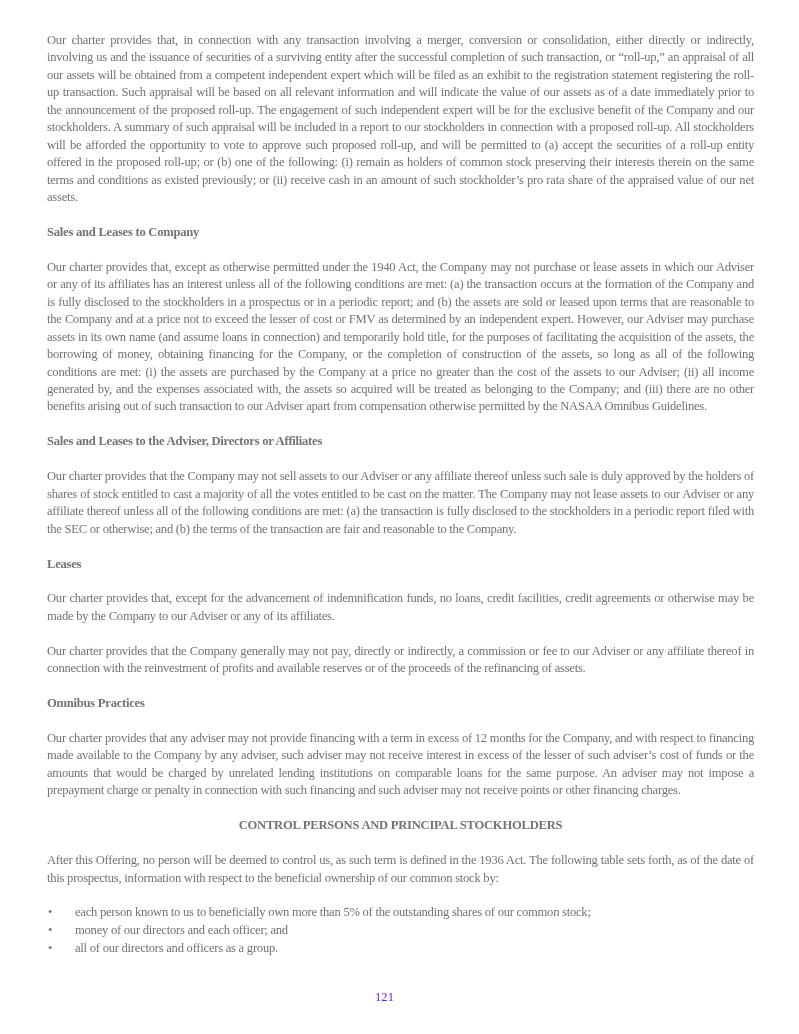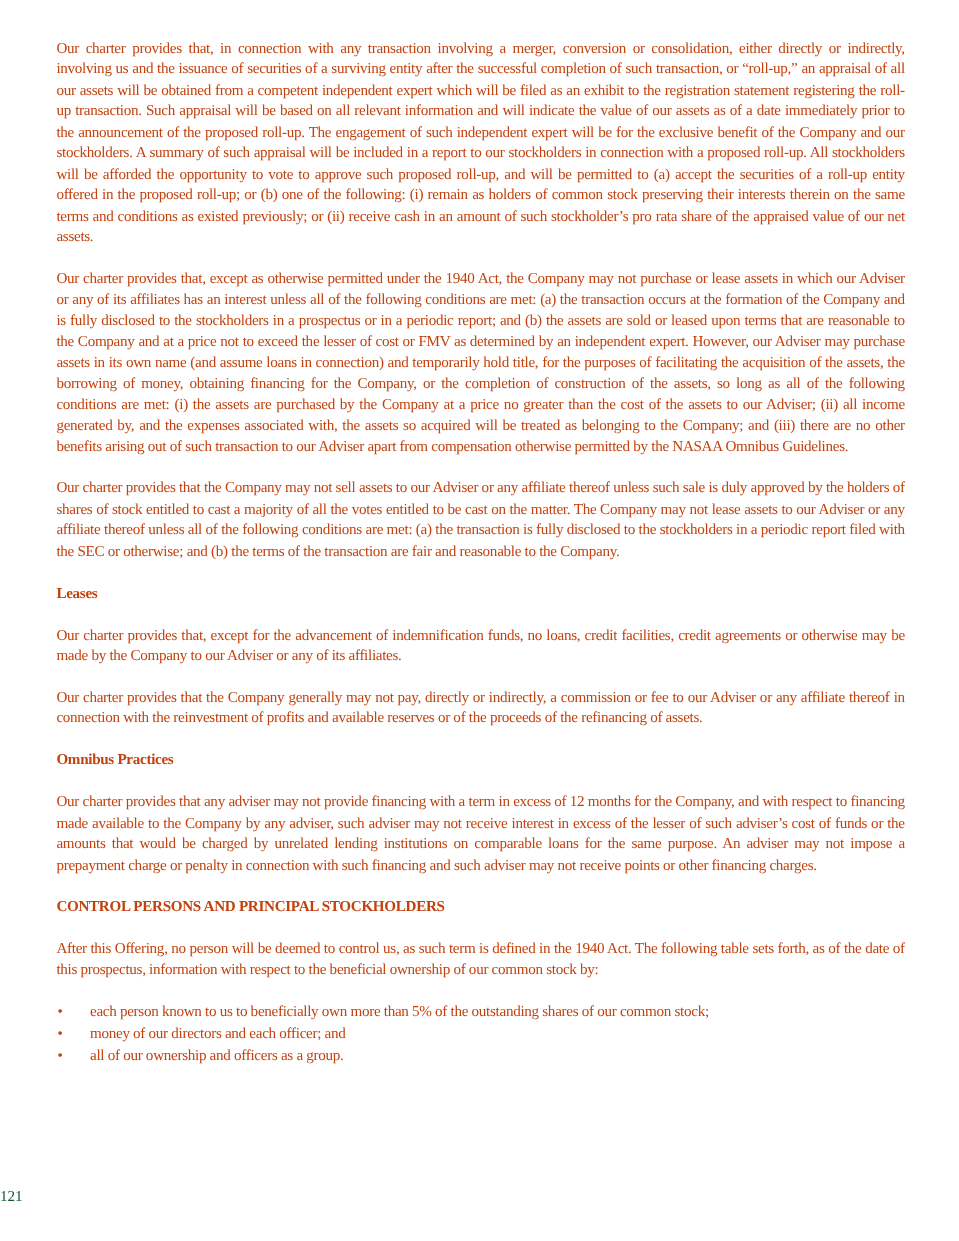--- a/index.html
+++ b/index.html
@@ -1,63 +1,65 @@
 <!DOCTYPE html>
 <html><head>
 <meta charset="utf-8">
 <style>
   html, body { margin: 0; padding: 0; background: #ffffff; }
   body { width: 799px; height: 1034px; position: relative; overflow: hidden; }
   .page {
     position: absolute; left: 47px; top: 32px; width: 707px;
     font-family: "Liberation Serif", "DejaVu Serif", serif;
-    font-size: 12.6px; line-height: 17.45px; color: #c2410c;
+    font-size: 12.6px; line-height: 17.45px; color: #737373;
     letter-spacing: -0.25px;
   }
   p { margin: 0; text-align: justify; }
   .para { margin-bottom: 17.45px; }
   h3 { margin: 0 0 17.45px 0; font-size: 12.6px; font-weight: bold; line-height: 17.45px; }
-  h2 { margin: 0 0 17.45px 0; font-size: 12.6px; font-weight: bold; line-height: 17.45px; }
+  h2 { margin: 0 0 17.45px 0; font-size: 12.6px; font-weight: bold; text-align: center; line-height: 17.45px; }
   ul { list-style: none; margin: 0; padding: 0; }
   li { position: relative; padding-left: 28px; line-height: 17.45px; margin-bottom: 0.5px; }
   li .bullet { position: absolute; left: 27px; margin-left: -27px; width: 10px; text-align: center; left: 25px; }
-  .page-number { position: absolute; left: 0; width: 769px; top: 990px; 
-    font-family: "Liberation Serif", "DejaVu Serif", serif; font-size: 12.6px; color: #14532d; }
+  .page-number { position: absolute; left: 0; width: 769px; top: 990px; text-align: center;
+    font-family: "Liberation Serif", "DejaVu Serif", serif; font-size: 12.6px; color: #6d28d9; }
 </style>
 </head>
 <body>
 
 <div class="page">
 
   <p class="para">Our charter provides that, in connection with any transaction involving a merger, conversion or consolidation, either directly or indirectly, involving us and the issuance of securities of a surviving entity after the successful completion of such transaction, or “roll-up,” an appraisal of all our assets will be obtained from a competent independent expert which will be filed as an exhibit to the registration statement registering the roll-up transaction. Such appraisal will be based on all relevant information and will indicate the value of our assets as of a date immediately prior to the announcement of the proposed roll-up. The engagement of such independent expert will be for the exclusive benefit of the Company and our stockholders. A summary of such appraisal will be included in a report to our stockholders in connection with a proposed roll-up. All stockholders will be afforded the opportunity to vote to approve such proposed roll-up, and will be permitted to (a) accept the securities of a roll-up entity offered in the proposed roll-up; or (b) one of the following: (i) remain as holders of common stock preserving their interests therein on the same terms and conditions as existed previously; or (ii) receive cash in an amount of such stockholder’s pro rata share of the appraised value of our net assets.</p>
 
+  <h3>Sales and Leases to Company</h3>
   <p class="para">Our charter provides that, except as otherwise permitted under the 1940 Act, the Company may not purchase or lease assets in which our Adviser or any of its affiliates has an interest unless all of the following conditions are met: (a) the transaction occurs at the formation of the Company and is fully disclosed to the stockholders in a prospectus or in a periodic report; and (b) the assets are sold or leased upon terms that are reasonable to the Company and at a price not to exceed the lesser of cost or FMV as determined by an independent expert. However, our Adviser may purchase assets in its own name (and assume loans in connection) and temporarily hold title, for the purposes of facilitating the acquisition of the assets, the borrowing of money, obtaining financing for the Company, or the completion of construction of the assets, so long as all of the following conditions are met: (i) the assets are purchased by the Company at a price no greater than the cost of the assets to our Adviser; (ii) all income generated by, and the expenses associated with, the assets so acquired will be treated as belonging to the Company; and (iii) there are no other benefits arising out of such transaction to our Adviser apart from compensation otherwise permitted by the NASAA Omnibus Guidelines.</p>
 
+  <h3>Sales and Leases to the Adviser, Directors or Affiliates</h3>
   <p class="para">Our charter provides that the Company may not sell assets to our Adviser or any affiliate thereof unless such sale is duly approved by the holders of shares of stock entitled to cast a majority of all the votes entitled to be cast on the matter. The Company may not lease assets to our Adviser or any affiliate thereof unless all of the following conditions are met: (a) the transaction is fully disclosed to the stockholders in a periodic report filed with the SEC or otherwise; and (b) the terms of the transaction are fair and reasonable to the Company.</p>
 
   <h3>Leases</h3>
   <p class="para">Our charter provides that, except for the advancement of indemnification funds, no loans, credit facilities, credit agreements or otherwise may be made by the Company to our Adviser or any of its affiliates.</p>
 
   <p class="para">Our charter provides that the Company generally may not pay, directly or indirectly, a commission or fee to our Adviser or any affiliate thereof in connection with the reinvestment of profits and available reserves or of the proceeds of the refinancing of assets.</p>
 
   <h3>Omnibus Practices</h3>
   <p class="para">Our charter provides that any adviser may not provide financing with a term in excess of 12 months for the Company, and with respect to financing made available to the Company by any adviser, such adviser may not receive interest in excess of the lesser of such adviser’s cost of funds or the amounts that would be charged by unrelated lending institutions on comparable loans for the same purpose. An adviser may not impose a prepayment charge or penalty in connection with such financing and such adviser may not receive points or other financing charges.</p>
 
   <h2>CONTROL PERSONS AND PRINCIPAL STOCKHOLDERS</h2>
-  <p class="para">After this Offering, no person will be deemed to control us, as such term is defined in the 1940 Act. The following table sets forth, as of the date of this prospectus, information with respect to the beneficial ownership of our common stock by:</p>
+  <p class="para">After this Offering, no person will be deemed to control us, as such term is defined in the 1936 Act. The following table sets forth, as of the date of this prospectus, information with respect to the beneficial ownership of our common stock by:</p>
 
   <ul>
     <li>
       <span class="bullet">•</span>
       <span>each person known to us to beneficially own more than 5% of the outstanding shares of our common stock;</span>
     </li>
     <li>
       <span class="bullet">•</span>
       <span>money of our directors and each officer; and</span>
     </li>
     <li>
       <span class="bullet">•</span>
-      <span>all of our ownership and officers as a group.</span>
+      <span>all of our directors and officers as a group.</span>
     </li>
   </ul>
 </div>
 
 <div class="page-number">121</div>
 
 </body></html>

